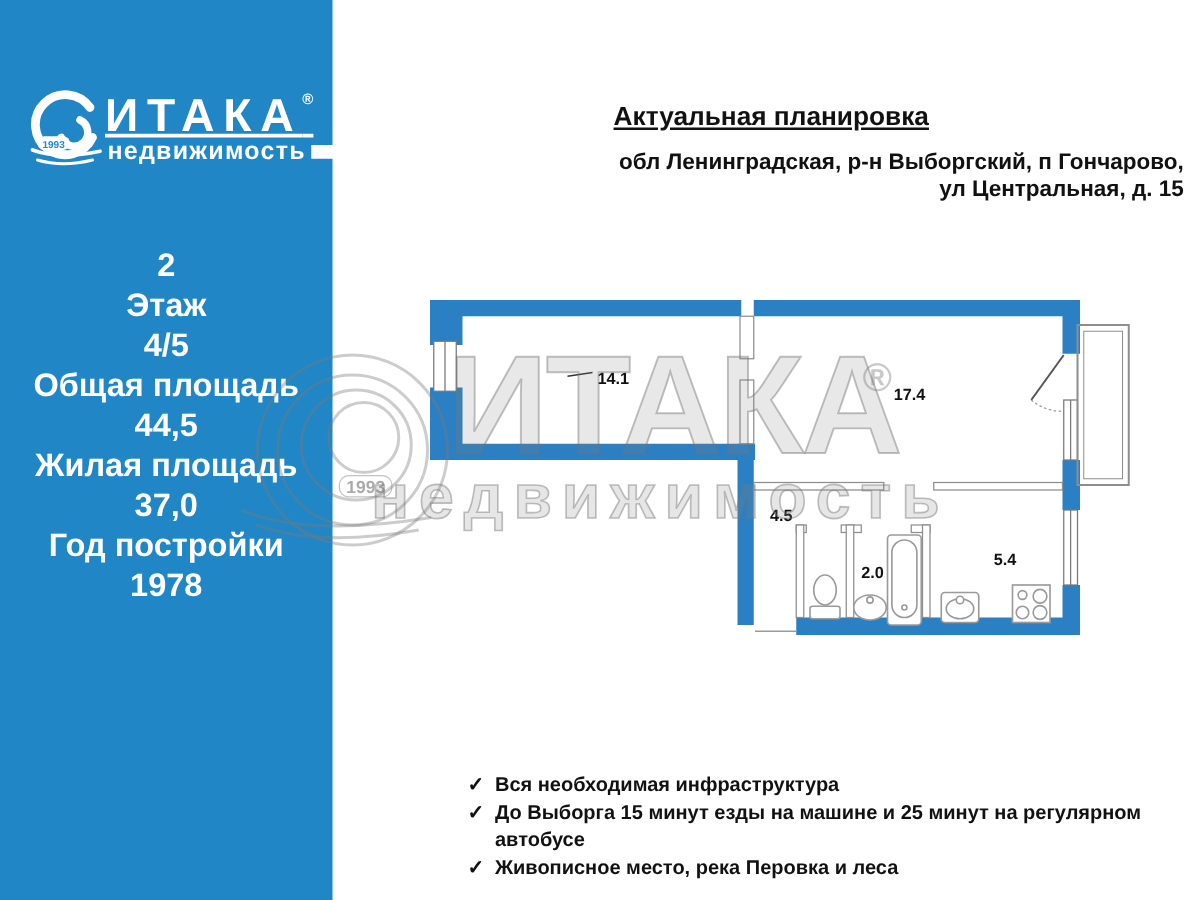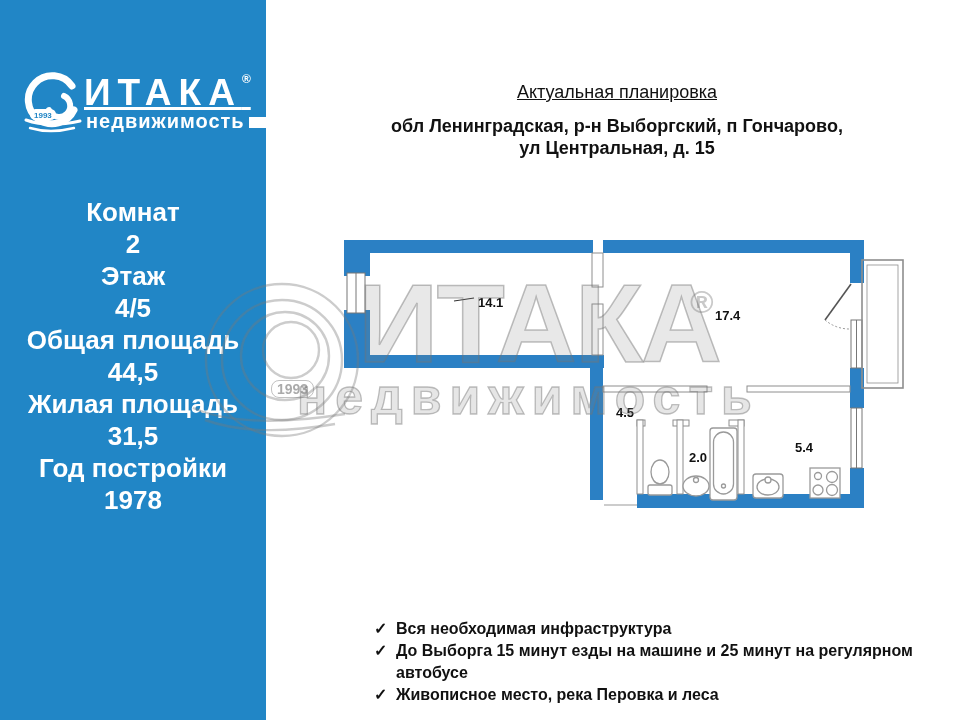--- a/index.html
+++ b/index.html
@@ -13,22 +13,22 @@
   .logo-brand{position:absolute;left:64px;top:2px;font-size:37px;font-weight:bold;
               letter-spacing:7px;color:#fff;white-space:nowrap;text-decoration:underline;}
   .logo-reg{font-size:12px;vertical-align:top;letter-spacing:0;}
   .logo-sub{position:absolute;left:66px;top:40px;font-size:20px;font-weight:bold;
             letter-spacing:1px;color:#fff;white-space:nowrap;}
   .logo-bar{display:inline-block;width:24px;height:11px;background:#fff;margin-left:4px;}
   .stats{position:absolute;left:0;top:196px;width:266px;text-align:center;color:#fff;
          font-size:26px;font-weight:bold;line-height:32px;}
   
   .header{position:absolute;left:287px;top:82px;width:660px;text-align:center;color:#111;z-index:2;}
-  .header .title{font-size:18px;font-weight:normal;text-decoration:underline;margin-bottom:12px;}
-  .header .addr{font-size:18px;font-weight:bold;line-height:22px;}
+  .header .title{font-size:21px;font-weight:bold;text-decoration:underline;margin-bottom:12px;}
+  .header .addr{font-size:18px;font-weight:bold;line-height:22px;text-align:right;}
   
   .plan{position:absolute;left:344px;top:240px;width:560px;height:270px;z-index:2;}
   
   .wm{position:absolute;left:175px;top:268px;width:620px;height:170px;z-index:3;
       pointer-events:none;}
   .wm-brand{position:absolute;left:183px;top:6px;font-size:112px;font-weight:bold;
             line-height:100px;letter-spacing:-2px;white-space:nowrap;
             color:rgba(128,128,128,0.18);-webkit-text-stroke:1.5px rgba(115,115,115,0.45);}
   .wm-reg{position:absolute;left:515px;top:16px;font-size:32px;font-weight:bold;
           color:rgba(120,120,120,0.40);-webkit-text-stroke:0;}
@@ -53,28 +53,27 @@
       <path d="M42,24 A11,11 0 1 1 27,38" fill="none" stroke="#fff" stroke-width="6" stroke-linecap="round"></path>
       <path d="M4,48 Q26,56 58,49" fill="none" stroke="#fff" stroke-width="3" stroke-linecap="round"></path>
       <path d="M8,56 Q28,62 52,56" fill="none" stroke="#fff" stroke-width="2.4" stroke-linecap="round"></path>
       <rect x="8" y="37" width="26" height="11" rx="5.5" fill="#fff"></rect>
       <text x="12" y="46" font-size="8" font-weight="bold" fill="#2186c6">1993</text>
     </svg>
     <div class="logo-brand"><span>ИТАКА</span><span class="logo-reg">®</span></div>
     <div class="logo-sub"><span>недвижимость</span><span class="logo-bar"></span></div>
   </div>
   <div class="stats">
-    <div>Комнат</div>
     <div>2</div>
     <div>Этаж</div>
     <div>4/5</div>
     <div>Общая площадь</div>
     <div>44,5</div>
     <div>Жилая площадь</div>
-    <div>31,5</div>
+    <div>37,0</div>
     <div>Год постройки</div>
     <div>1978</div>
   </div>
 </div>
 
 <div class="header">
   <div class="title">Актуальная планировка</div>
   <div class="addr">обл Ленинградская, р-н Выборгский, п Гончарово,</div>
   <div class="addr">ул Центральная, д. 15</div>
 </div>

